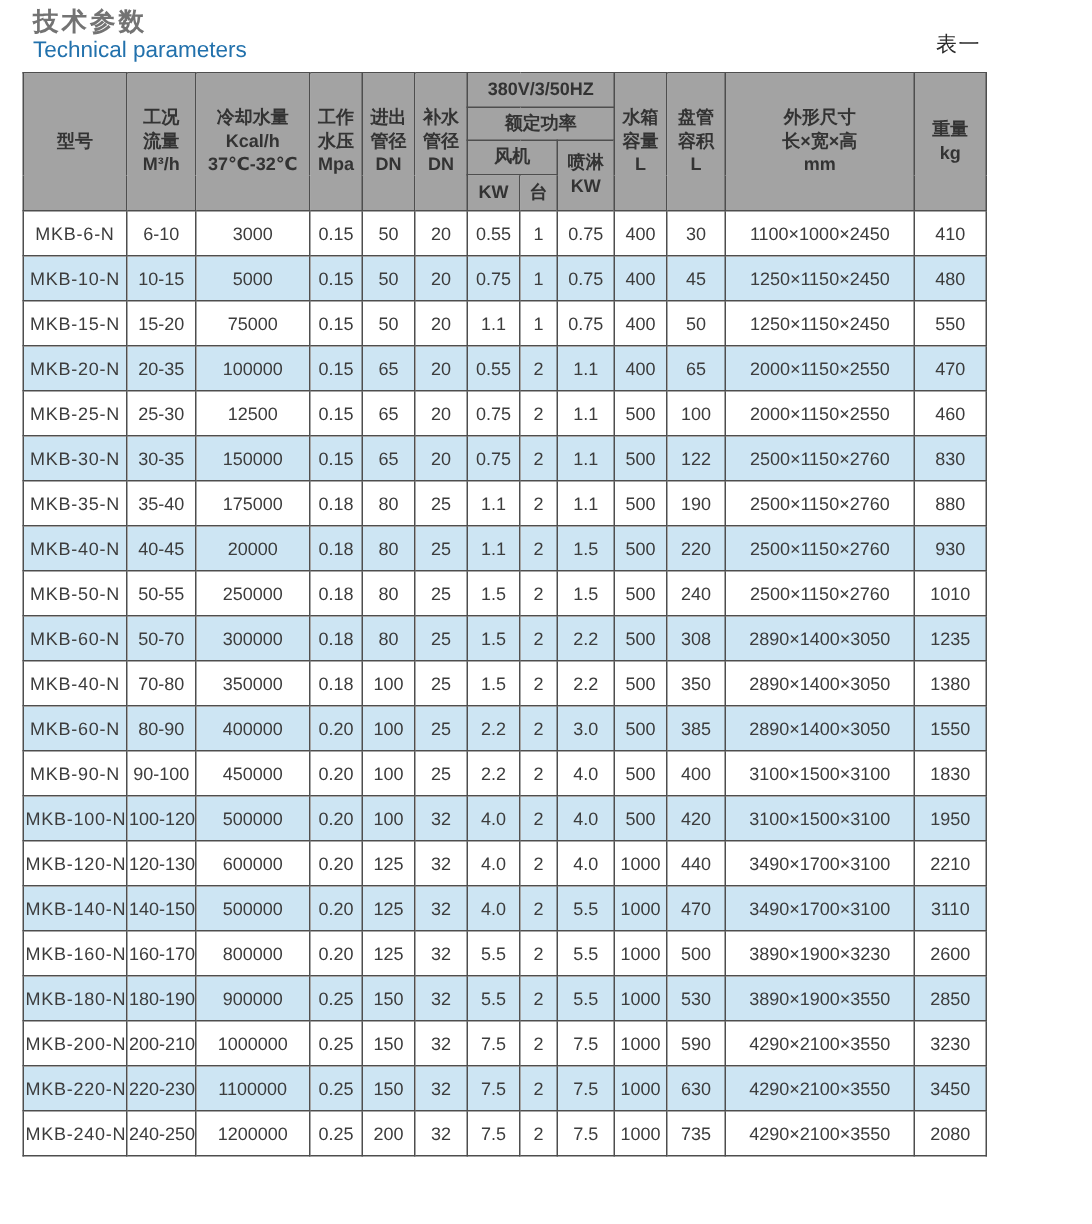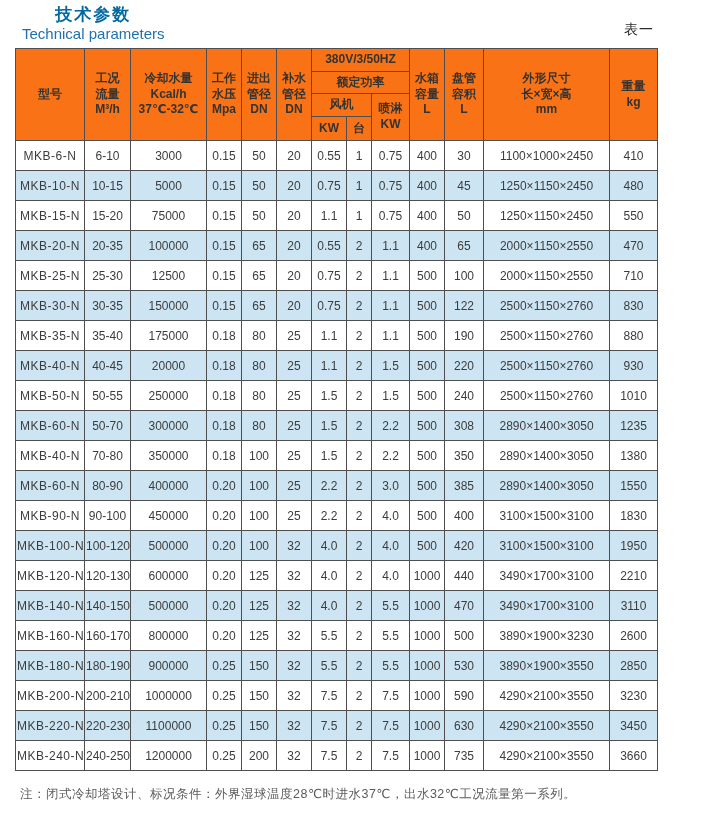--- a/index.html
+++ b/index.html
@@ -7,22 +7,22 @@
   body {
     width: 728px; height: 816px;
     font-family: "Liberation Sans", "DejaVu Sans", sans-serif;
     position: relative;
     color: #3c3c3c;
   }
   .page { position: relative; width: 728px; height: 816px; overflow: hidden; }
 
   .title-block { position: absolute; left: 22px; top: 5px; }
   .title-zh {
-    font-size: 17px; font-weight: bold; color: #0369a1;
-    letter-spacing: 2px; line-height: 1.2; text-align: center;
+    font-size: 17px; font-weight: bold; color: #737373;
+    letter-spacing: 2px; line-height: 1.2;
   }
   .title-en {
     font-size: 15px; color: #2271ac; line-height: 1.25; font-weight: normal;
   }
   .table-label {
     position: absolute; top: 21px; left: 624px;
     font-size: 14px; font-weight: normal; color: #2b2b2b; letter-spacing: 1px;
   }
 
   table.params {
@@ -30,21 +30,21 @@
     width: 642px; border-collapse: collapse; table-layout: fixed;
     font-size: 12px; color: #3c3c3c;
   }
   table.params th, table.params td {
     border: 1px solid #4e4e4e;
     text-align: center; vertical-align: middle;
     padding: 0 1px;
     overflow: hidden;
   }
   thead th {
-    background: #f97316;
+    background: #a3a3a3;
     font-weight: bold; color: #333333;
     font-size: 12px; line-height: 1.3;
     white-space: pre-line;
   }
   thead tr.hr1 { height: 23px; }
   thead tr.hr2 { height: 22px; }
   thead tr.hr3 { height: 23px; }
   thead tr.hr4 { height: 24px; }
   tbody td { height: 30px; background: #ffffff; font-size: 12px; white-space: nowrap; }
   tbody tr.alt td { background: #cde5f3; }
@@ -194,21 +194,21 @@
           <td>12500</td>
           <td>0.15</td>
           <td>65</td>
           <td>20</td>
           <td>0.75</td>
           <td>2</td>
           <td>1.1</td>
           <td>500</td>
           <td>100</td>
           <td>2000×1150×2550</td>
-          <td>710</td>
+          <td>460</td>
         </tr>
         <tr class="alt">
           <td class="model">MKB-30-N</td>
           <td>30-35</td>
           <td>150000</td>
           <td>0.15</td>
           <td>65</td>
           <td>20</td>
           <td>0.75</td>
           <td>2</td>
@@ -434,20 +434,19 @@
           <td>1200000</td>
           <td>0.25</td>
           <td>200</td>
           <td>32</td>
           <td>7.5</td>
           <td>2</td>
           <td>7.5</td>
           <td>1000</td>
           <td>735</td>
           <td>4290×2100×3550</td>
-          <td>3660</td>
+          <td>2080</td>
         </tr>
       </tbody>
   </table>
 
-  <div class="note">注：闭式冷却塔设计、标况条件：外界湿球温度28℃时进水37℃，出水32℃工况流量第一系列。</div>
 
 </div>
 
 </body></html>

